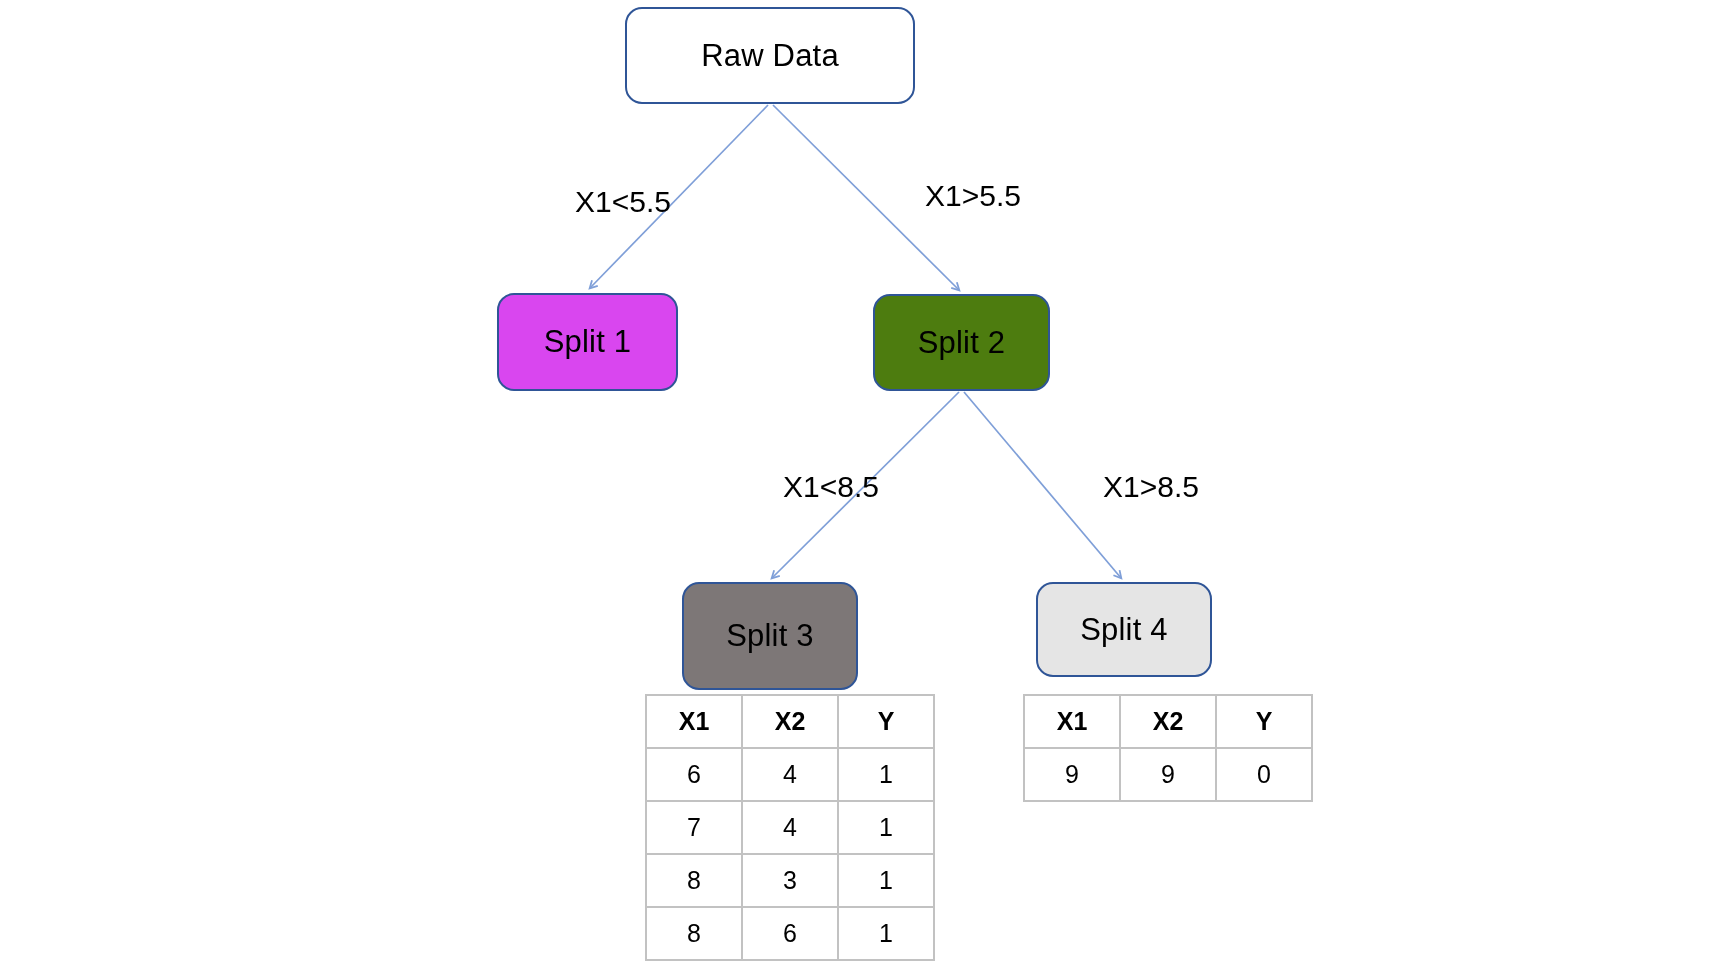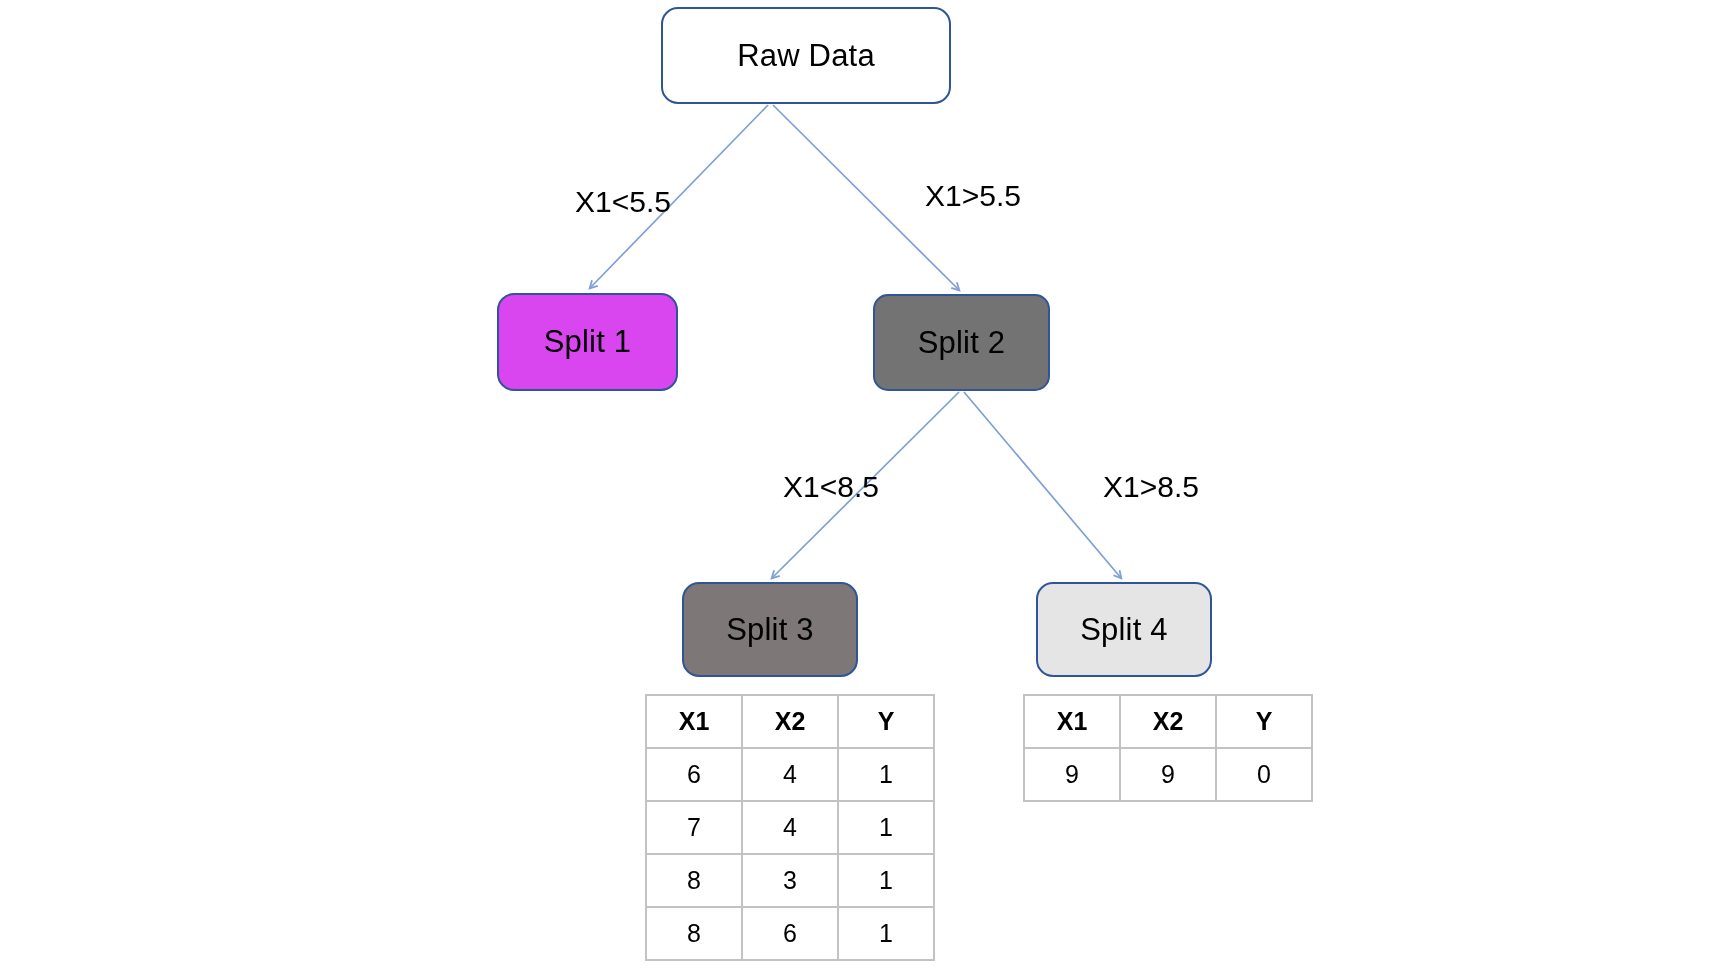--- a/index.html
+++ b/index.html
@@ -26,24 +26,24 @@
     border: 2.5px solid #2f5597;
     border-radius: 17px;
     display: flex;
     align-items: center;
     justify-content: center;
     font-size: 31px;
     color: #000000;
     box-sizing: border-box;
     letter-spacing: 0.2px;
   }
-  .node-raw    { left: 625px;  top: 7px;   width: 290px; height: 97px;  background: #ffffff; margin-left: 36px; }
+  .node-raw    { left: 625px;  top: 7px;   width: 290px; height: 97px;  background: #ffffff; }
   .node-split1 { left: 497px;  top: 293px; width: 181px; height: 98px;  background: #d946ef; }
-  .node-split2 { left: 873px;  top: 294px; width: 177px; height: 97px;  background: #737373; border-radius: 15px; }
-  .node-split3 { left: 682px;  top: 582px; width: 176px; height: 95px;  background: #7d7777; }
+  .node-split2 { left: 873px;  top: 294px; width: 177px; height: 97px;  background: #4d7c0f; }
+  .node-split3 { left: 682px;  top: 582px; width: 176px; height: 108px;  background: #7d7777; }
   .node-split4 { left: 1036px; top: 582px; width: 176px; height: 95px;  background: #e5e5e5; text-align: center; }
   .edge-label {
     position: absolute;
     transform: translate(-50%, -50%);
     font-size: 30px;
     color: #000000;
     white-space: nowrap;
   }
   .el-1 { left: 623px;  top: 202px; text-align: right; }
   .el-2 { left: 973px;  top: 196px; }

